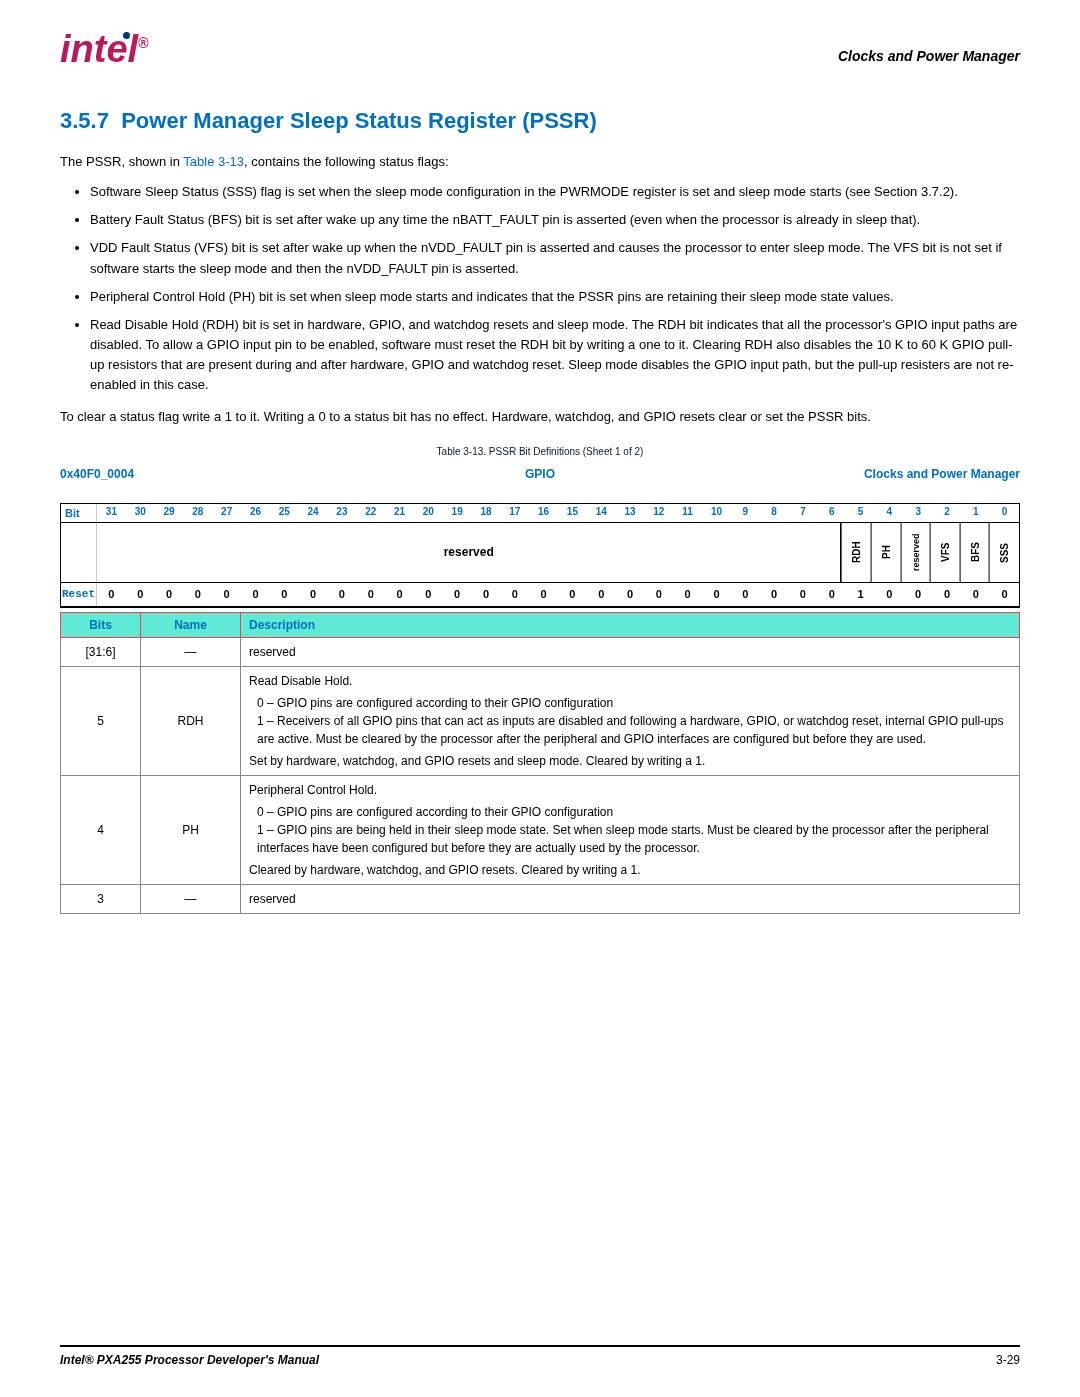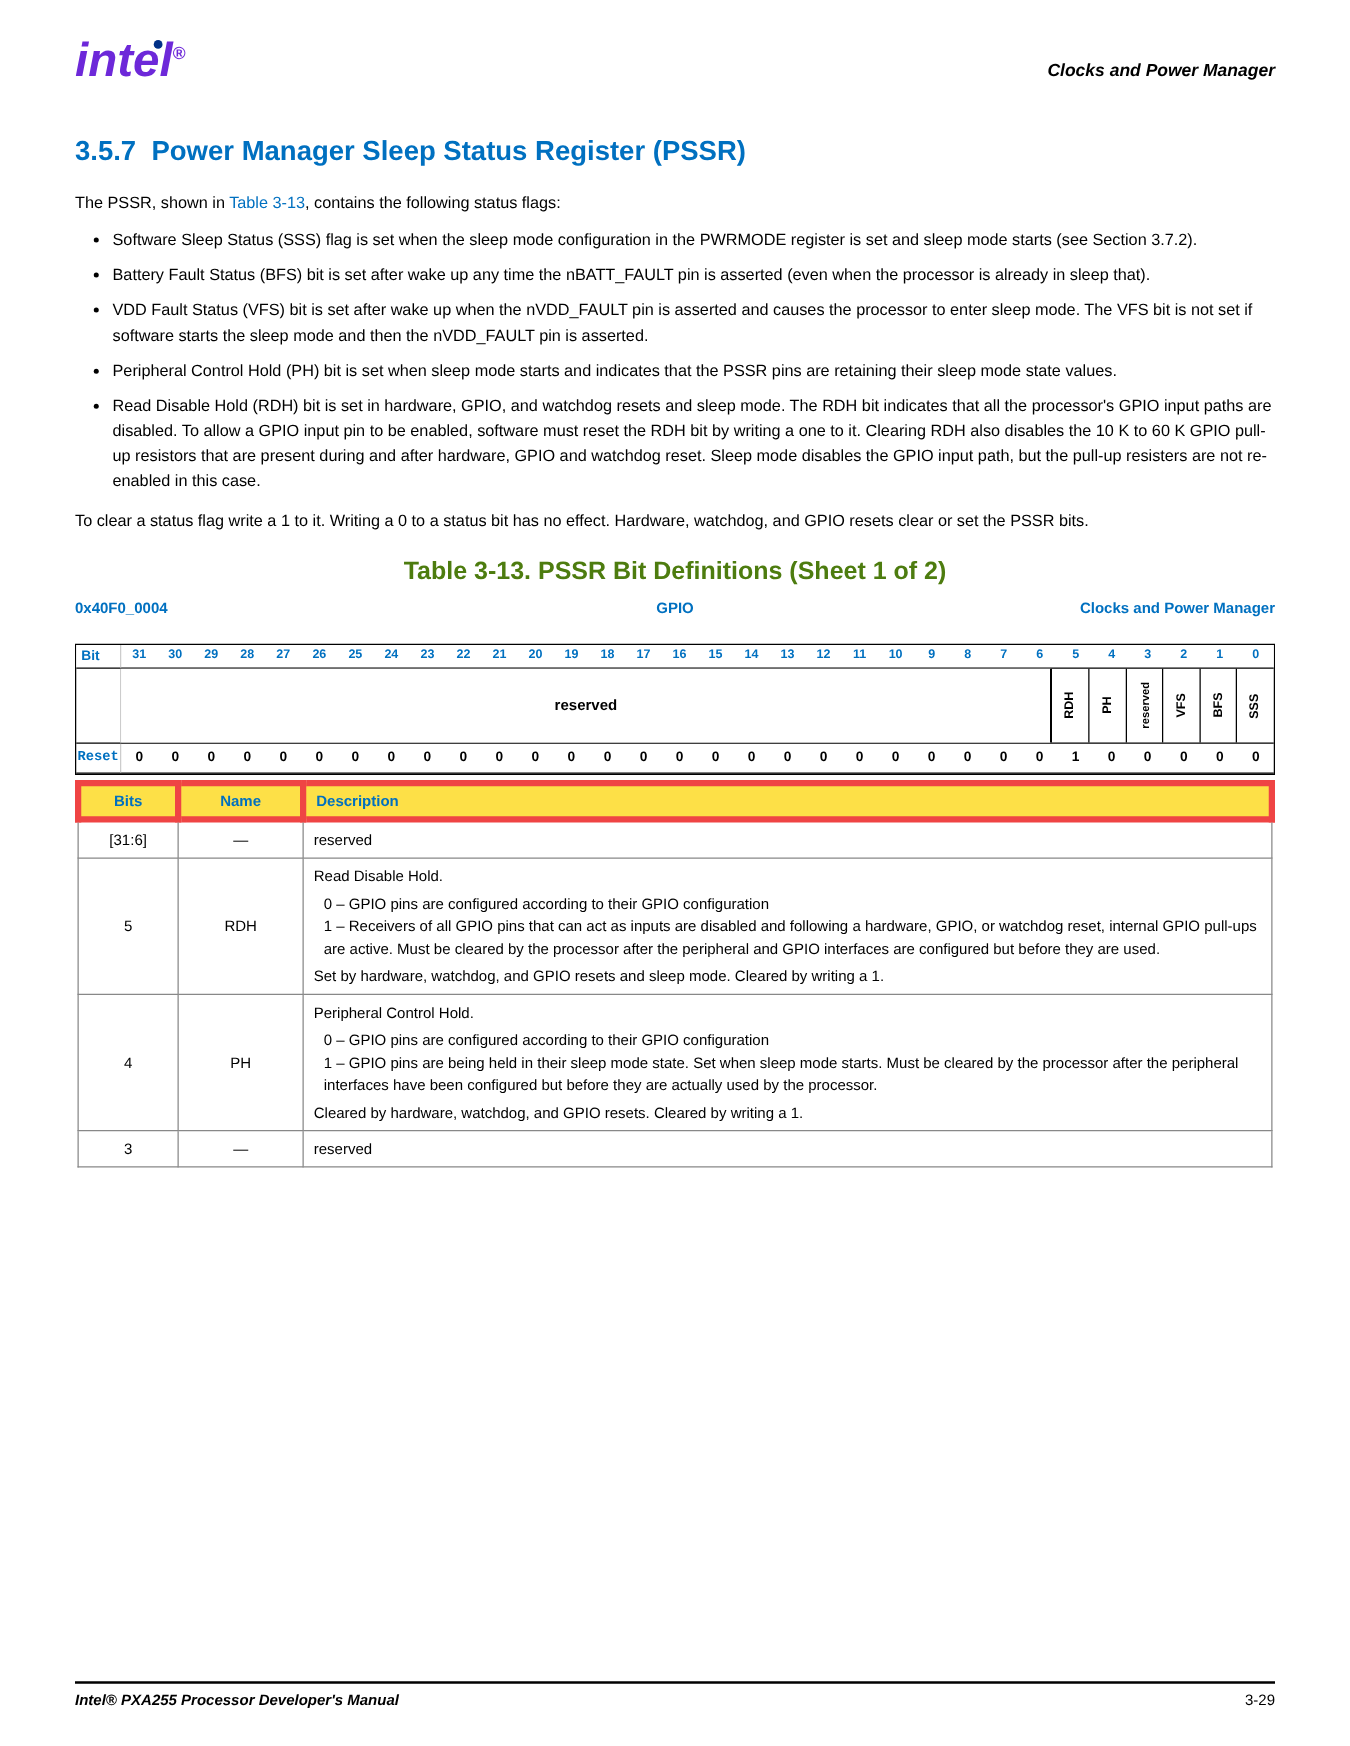--- a/index.html
+++ b/index.html
@@ -61,23 +61,23 @@
       margin-bottom: 8px;
       line-height: 1.55;
       font-size: 13px;
     }
     .bold-note {
       font-weight: bold;
       font-size: 13px;
       margin: 12px 0;
     }
     .table-title {
-      color: #4d7c0f;
-      font-weight: bold;
-      font-size: 20px;
+      color: #0f172a;
+      font-weight: normal;
+      font-size: 10px;
       margin: 18px 0 10px 0;
       text-align: center;
     }
     .reg-header-row {
       display: flex;
       justify-content: space-between;
       margin-bottom: 22px;
     }
     .reg-header-addr { color: #0070c0; font-size: 12px; font-weight: bold; text-align: left; flex: 1; }
     .reg-header-name { color: #0070c0; font-size: 12px; font-weight: bold; text-align: center; flex: 1; }
@@ -186,25 +186,25 @@
     }
 
     
     .def-table {
       width: 100%;
       border-collapse: collapse;
       margin-top: 4px;
       font-size: 12px;
     }
     .def-table th {
-      background: #fde047;
+      background: #5eead4;
       color: #0070c0;
       font-weight: bold;
       padding: 5px 8px;
-      border: 5px solid #ef4444;
+      border: 1px solid #ef4444;
       text-align: center;
       font-size: 12px;
     }
     .def-table th.desc-col {
       text-align: left;
     }
     .def-table td {
       border: 1px solid #888;
       padding: 5px 8px;
       vertical-align: top;
@@ -234,21 +234,21 @@
       font-weight: bold;
       font-size: 12px;
     }
     .footer-right {
       font-size: 12px;
     }
     .intel-logo-text {
       font-weight: 900;
       font-style: italic;
       font-size: 38px;
-      color: #6d28d9;
+      color: #be185d;
       font-family: 'Arial Black', Arial, sans-serif;
       line-height: 1;
     }
   </style>
 </head>
 <body>
 
 <div class="page">
 
   <div class="header">

